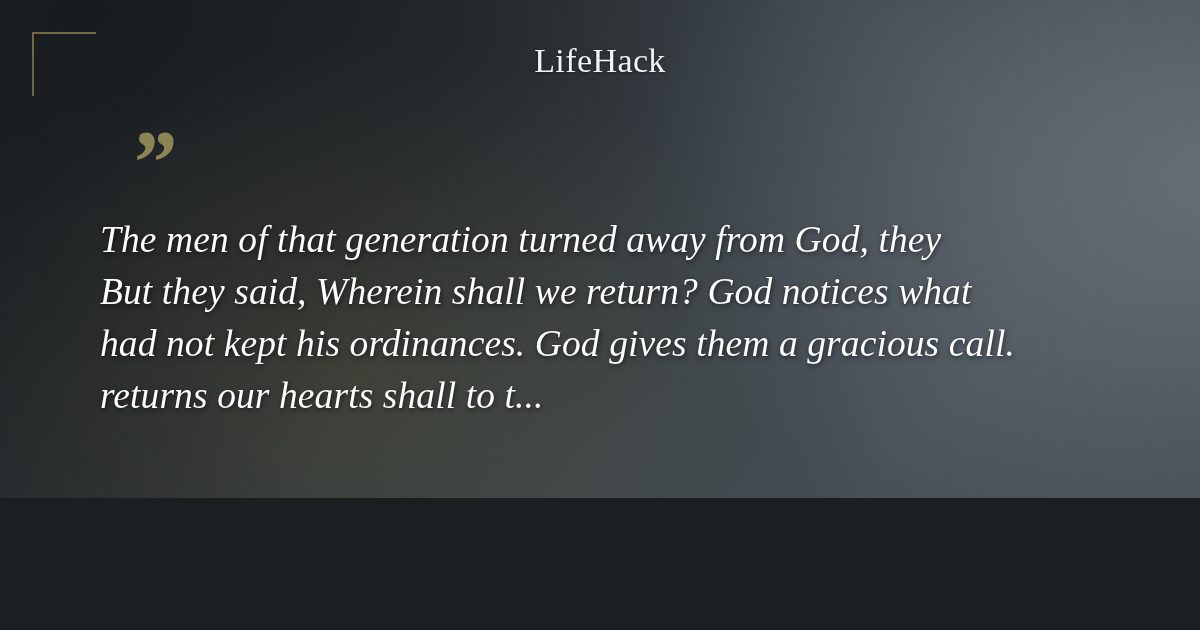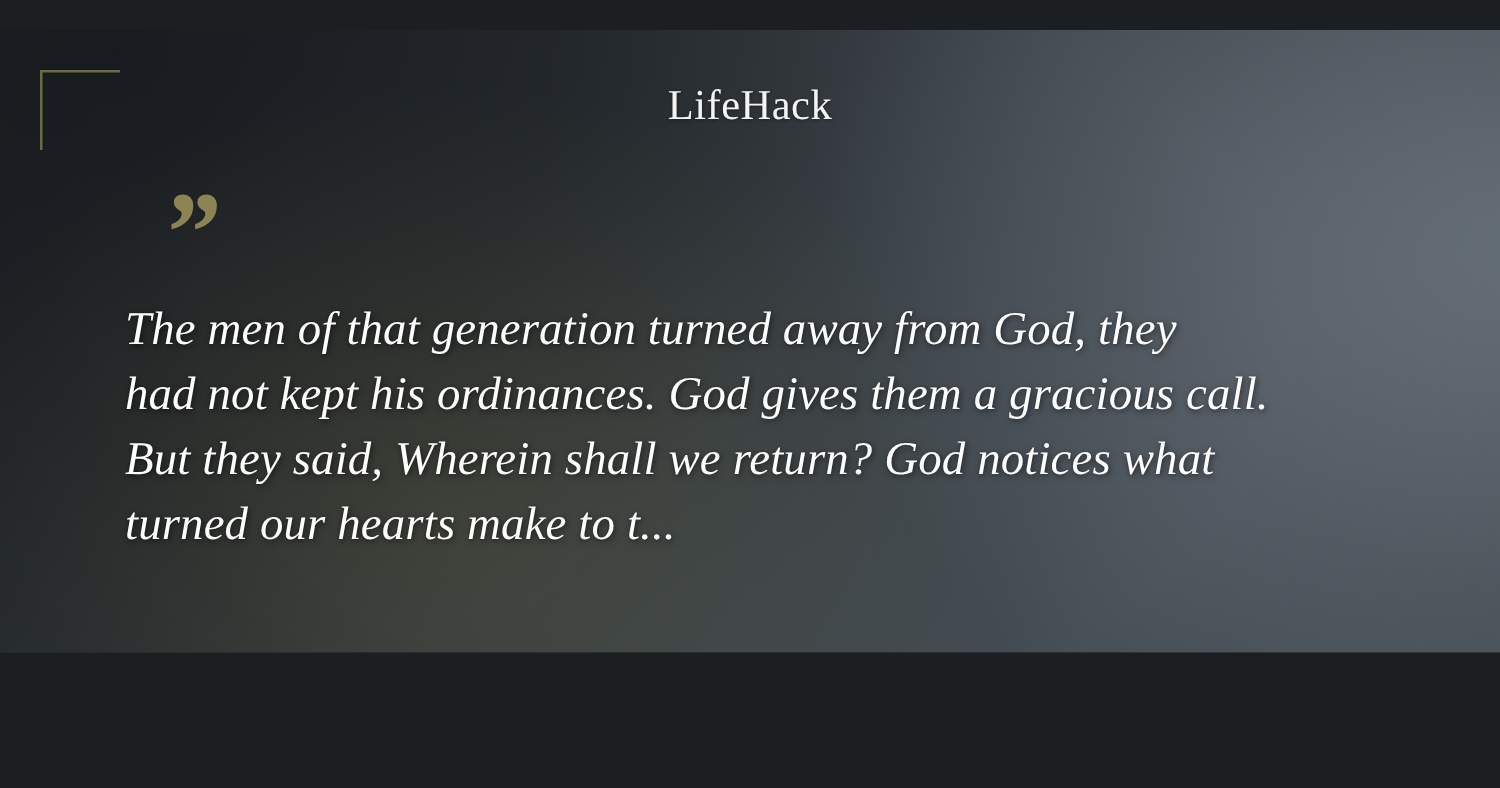--- a/index.html
+++ b/index.html
@@ -12,21 +12,20 @@
     width: 1200px;
     height: 498px;
     overflow: hidden;
     font-family: "Liberation Serif", "DejaVu Serif", serif;
     background-color: #3c4348;
     background-image:
       radial-gradient(ellipse 620px 480px at 30% 78%, rgba(104,102,62,0.30) 0%, rgba(104,102,62,0.12) 42%, rgba(104,102,62,0) 72%),
       radial-gradient(ellipse 760px 620px at 104% 34%, rgba(116,126,136,0.85) 0%, rgba(104,113,123,0.40) 45%, rgba(90,98,107,0) 78%),
       radial-gradient(ellipse 900px 760px at 8% 4%, rgba(25,29,33,0.97) 0%, rgba(29,33,37,0.72) 38%, rgba(40,45,50,0.18) 66%, rgba(45,50,55,0) 82%),
       linear-gradient(118deg, #23272b 0%, #2d3236 26%, #3a4146 52%, #454d54 76%, #4b545b 100%);
-    margin-top: 24px;
   }
   #vignette {
     position: absolute;
     inset: 0;
     pointer-events: none;
     background:
       radial-gradient(ellipse 1000px 700px at 50% 50%, rgba(0,0,0,0) 42%, rgba(0,0,0,0.20) 100%);
   }
 
   
@@ -101,18 +100,18 @@
 
   <div class="bracket tl"></div>
   <div class="bracket br"></div>
 
   <div id="logo">LifeHack</div>
 
   <div id="quote-mark">”</div>
 
   <div id="quote">
     <div>The men of that generation turned away from God, they</div>
+    <div>But they said, Wherein shall we return? God notices what</div>
     <div>had not kept his ordinances. God gives them a gracious call.</div>
-    <div>But they said, Wherein shall we return? God notices what</div>
-    <div>turned our hearts make to t...</div>
+    <div>returns our hearts shall to t...</div>
   </div>
 
 </div>
 
 </body></html>

